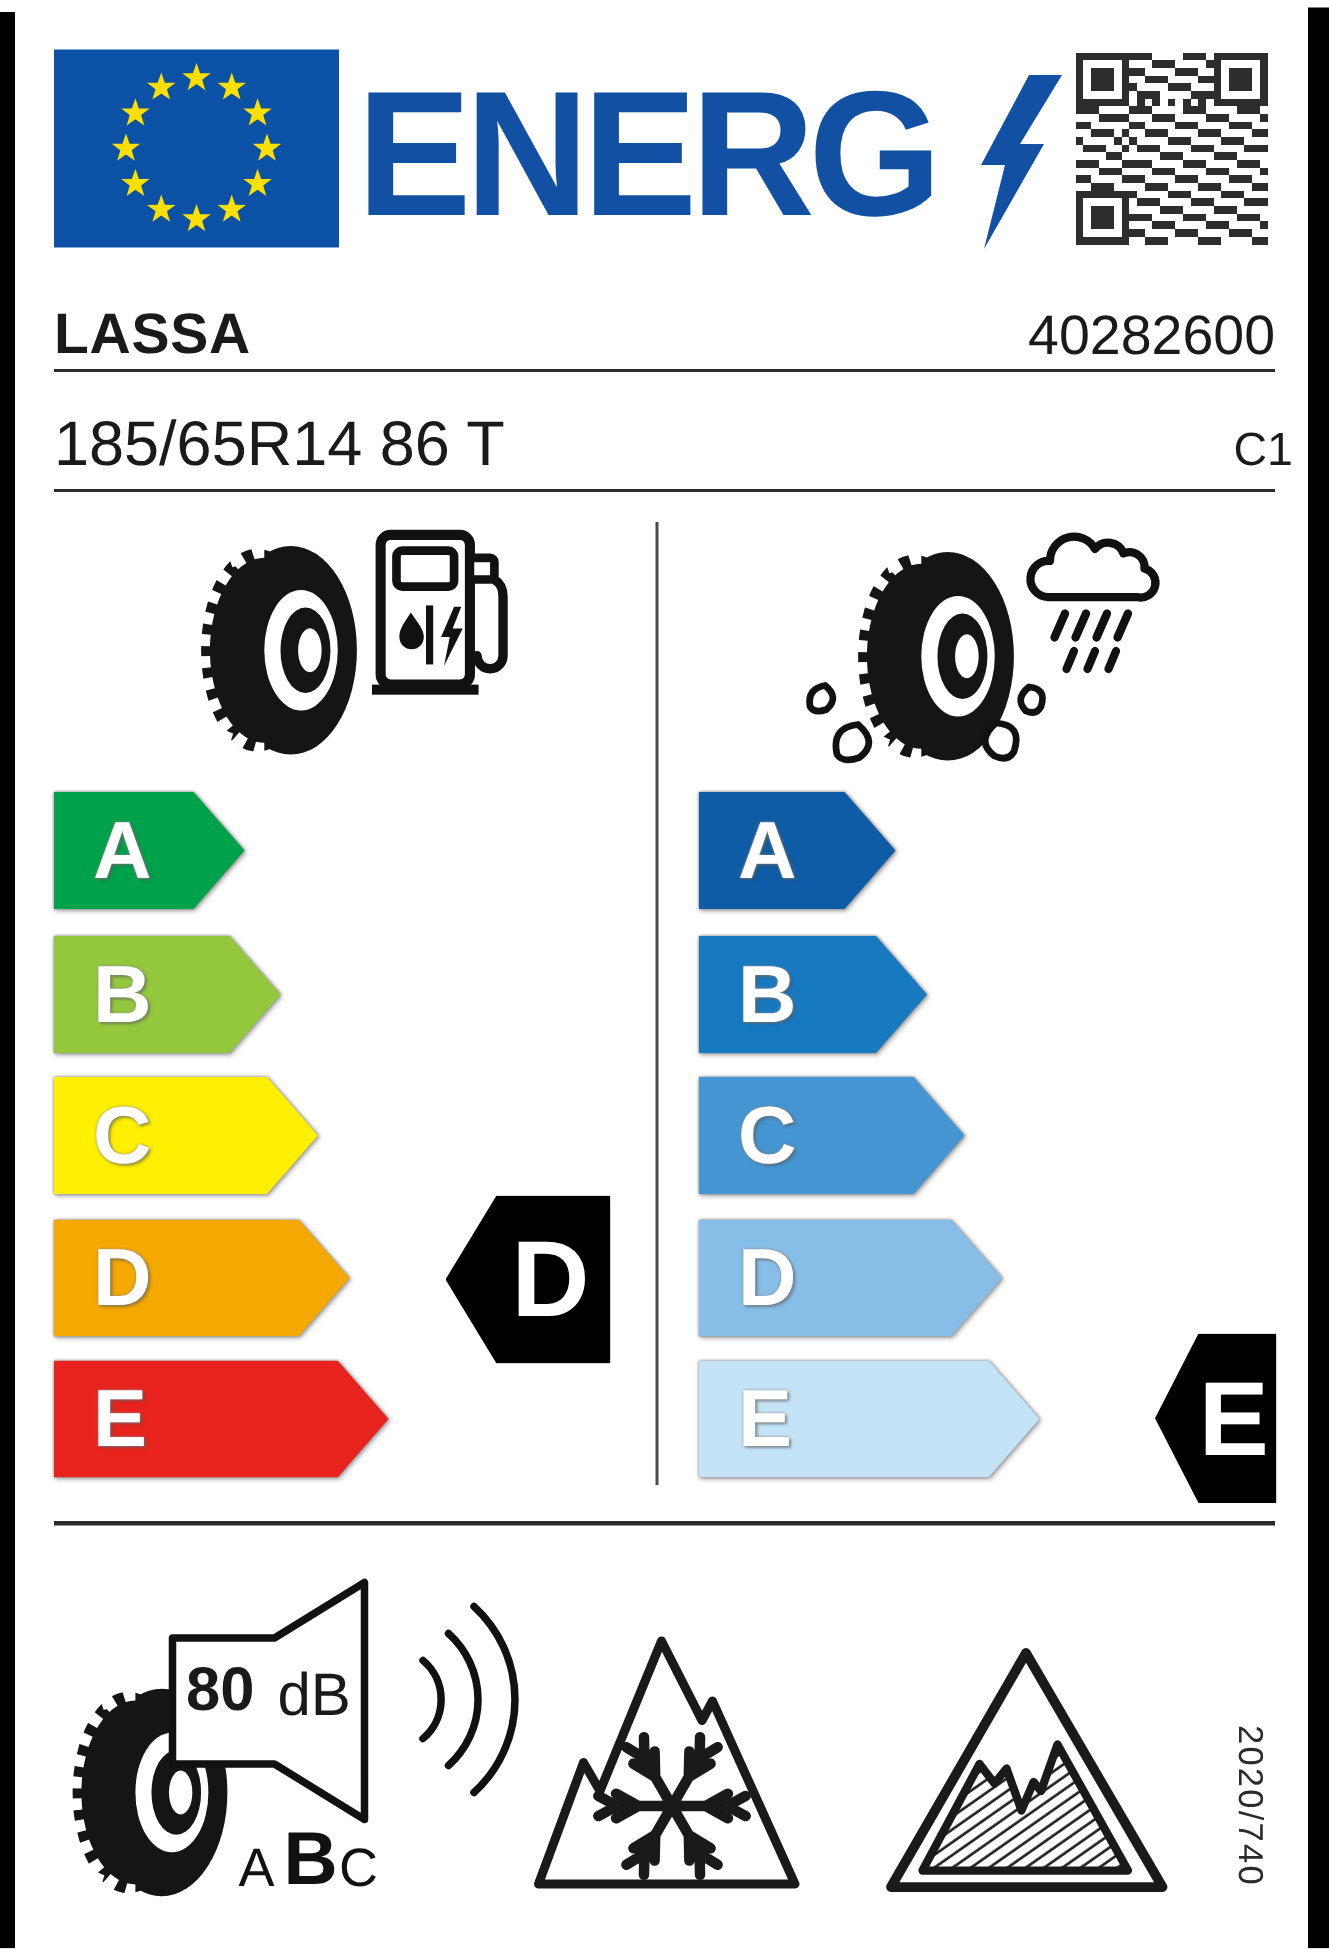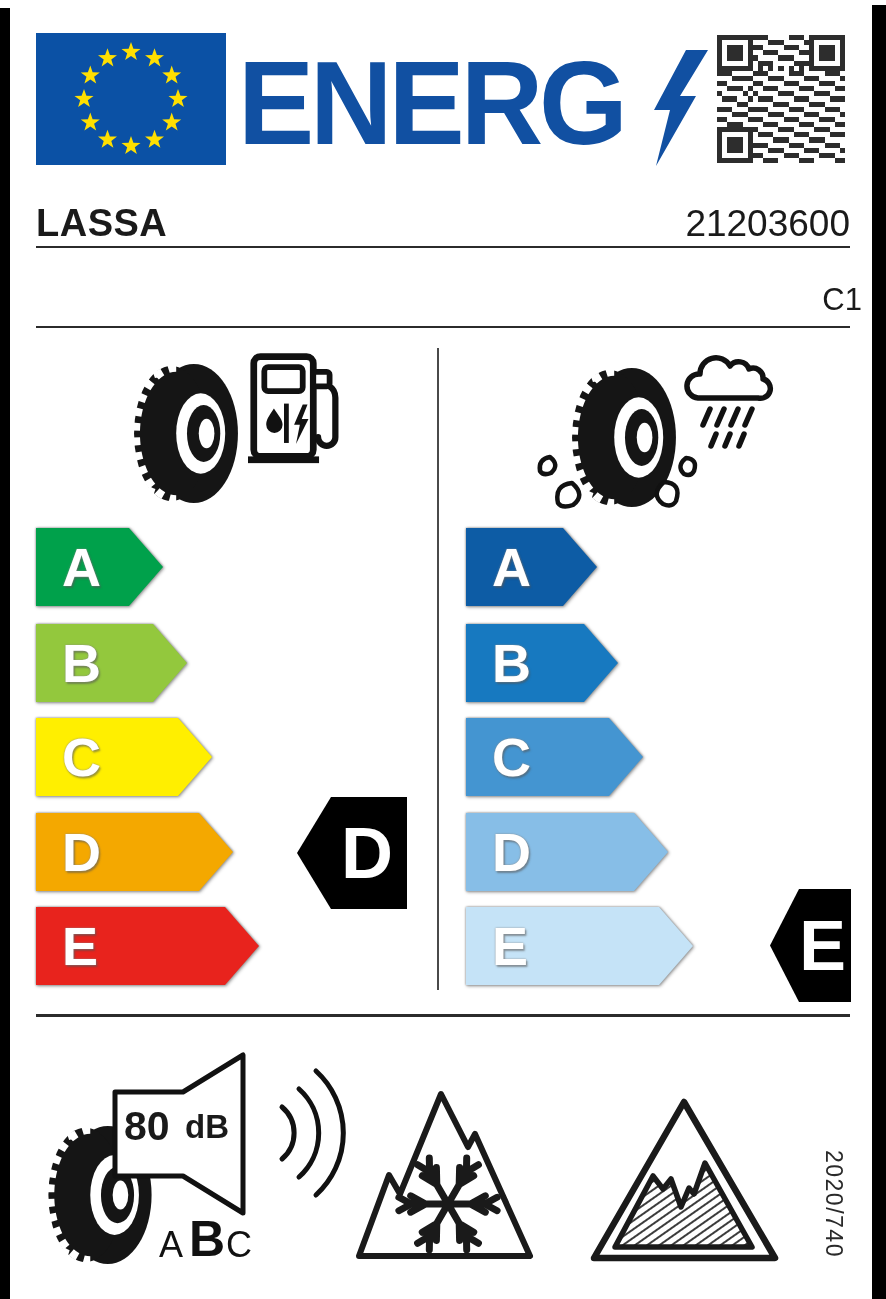--- a/index.html
+++ b/index.html
@@ -16,21 +16,21 @@
   .arrow-wrap{position:absolute;height:78px;filter:drop-shadow(0 0 1px #888) drop-shadow(1.5px 1.5px 1.5px rgba(0,0,0,.35));}
   .arrow{width:100%;height:100%;display:flex;align-items:center;
          clip-path:polygon(0 0,calc(100% - 34px) 0,100% 50%,calc(100% - 34px) 100%,0 100%);}
   .grade{color:#fff;font-weight:bold;font-size:54px;margin-left:26px;line-height:1;
          text-shadow:0 0 2px #8a8a8a,1.5px 1.5px 2px rgba(80,80,80,.55);}
   .indicator{position:absolute;background:#000;color:#fff;display:flex;align-items:center;justify-content:center;
              font-weight:bold;filter:drop-shadow(1.5px 2px 2px rgba(0,0,0,.4));}
   .indicator span{line-height:1;}
   #wordmark{font-weight:bold;font-size:112px;letter-spacing:-4px;line-height:1;transform:scale(1.02,1.06);transform-origin:left top;}
   .noise-num{font-weight:bold;font-size:41px;}
-  .noise-unit{font-size:33px;font-weight:bold;}
+  .noise-unit{font-size:40px;}
   .ng{position:absolute;line-height:1;color:#111;}
   .ng-a{font-size:36px;}
   .ng-b{font-size:50px;font-weight:bold;}
   .ng-c{font-size:36px;}
   .reg{position:absolute;left:847px;top:1150px;transform:rotate(90deg);transform-origin:0 0;
        font-size:23px;letter-spacing:1.5px;color:#2a2a2a;}
   svg{display:block;overflow:visible;}
 </style>
 </head>
 <body>
@@ -369,23 +369,24 @@
       <rect x="10" y="24" width="1" height="1" fill="#2d2d2d"></rect>
       <rect x="11" y="24" width="1" height="1" fill="#2d2d2d"></rect>
       <rect x="16" y="24" width="1" height="1" fill="#2d2d2d"></rect>
       <rect x="17" y="24" width="1" height="1" fill="#2d2d2d"></rect>
       <rect x="18" y="24" width="1" height="1" fill="#2d2d2d"></rect>
       <rect x="23" y="24" width="1" height="1" fill="#2d2d2d"></rect>
       <rect x="24" y="24" width="1" height="1" fill="#2d2d2d"></rect>
     </svg>
 
   <div class="abs brand" style="left:36px;top:202px">LASSA</div>
-  <div class="abs artno" style="right:36px;top:203px">21203600</div>
+  <div class="abs artno" style="right:36px;top:203px">40282600</div>
   <div class="rule" style="top:246px;height:2px;"></div>
 
+  <div class="abs sizetext" style="left:36px;top:272px">185/65R14 86 T</div>
   <div class="abs classtext" style="right:24px;top:282px">C1</div>
   <div class="rule" style="top:326px;height:2px;"></div>
 
   <svg width="0" height="0" style="position:absolute">
     <defs>
       <symbol id="sym-tire" viewBox="0 0 110 150">
         <ellipse cx="63" cy="75" rx="45" ry="71" fill="#151515"></ellipse>
         <ellipse cx="40" cy="75" rx="38" ry="69" fill="#151515"></ellipse>
         <path d="M45,8 A41,67 0 0 0 45,142" stroke="#fff" stroke-width="8" stroke-dasharray="8 7" fill="none"></path>
         <path d="M29,14 A35,61 0 0 0 29,136" stroke="#fff" stroke-width="7" stroke-dasharray="7 7" fill="none"></path>

